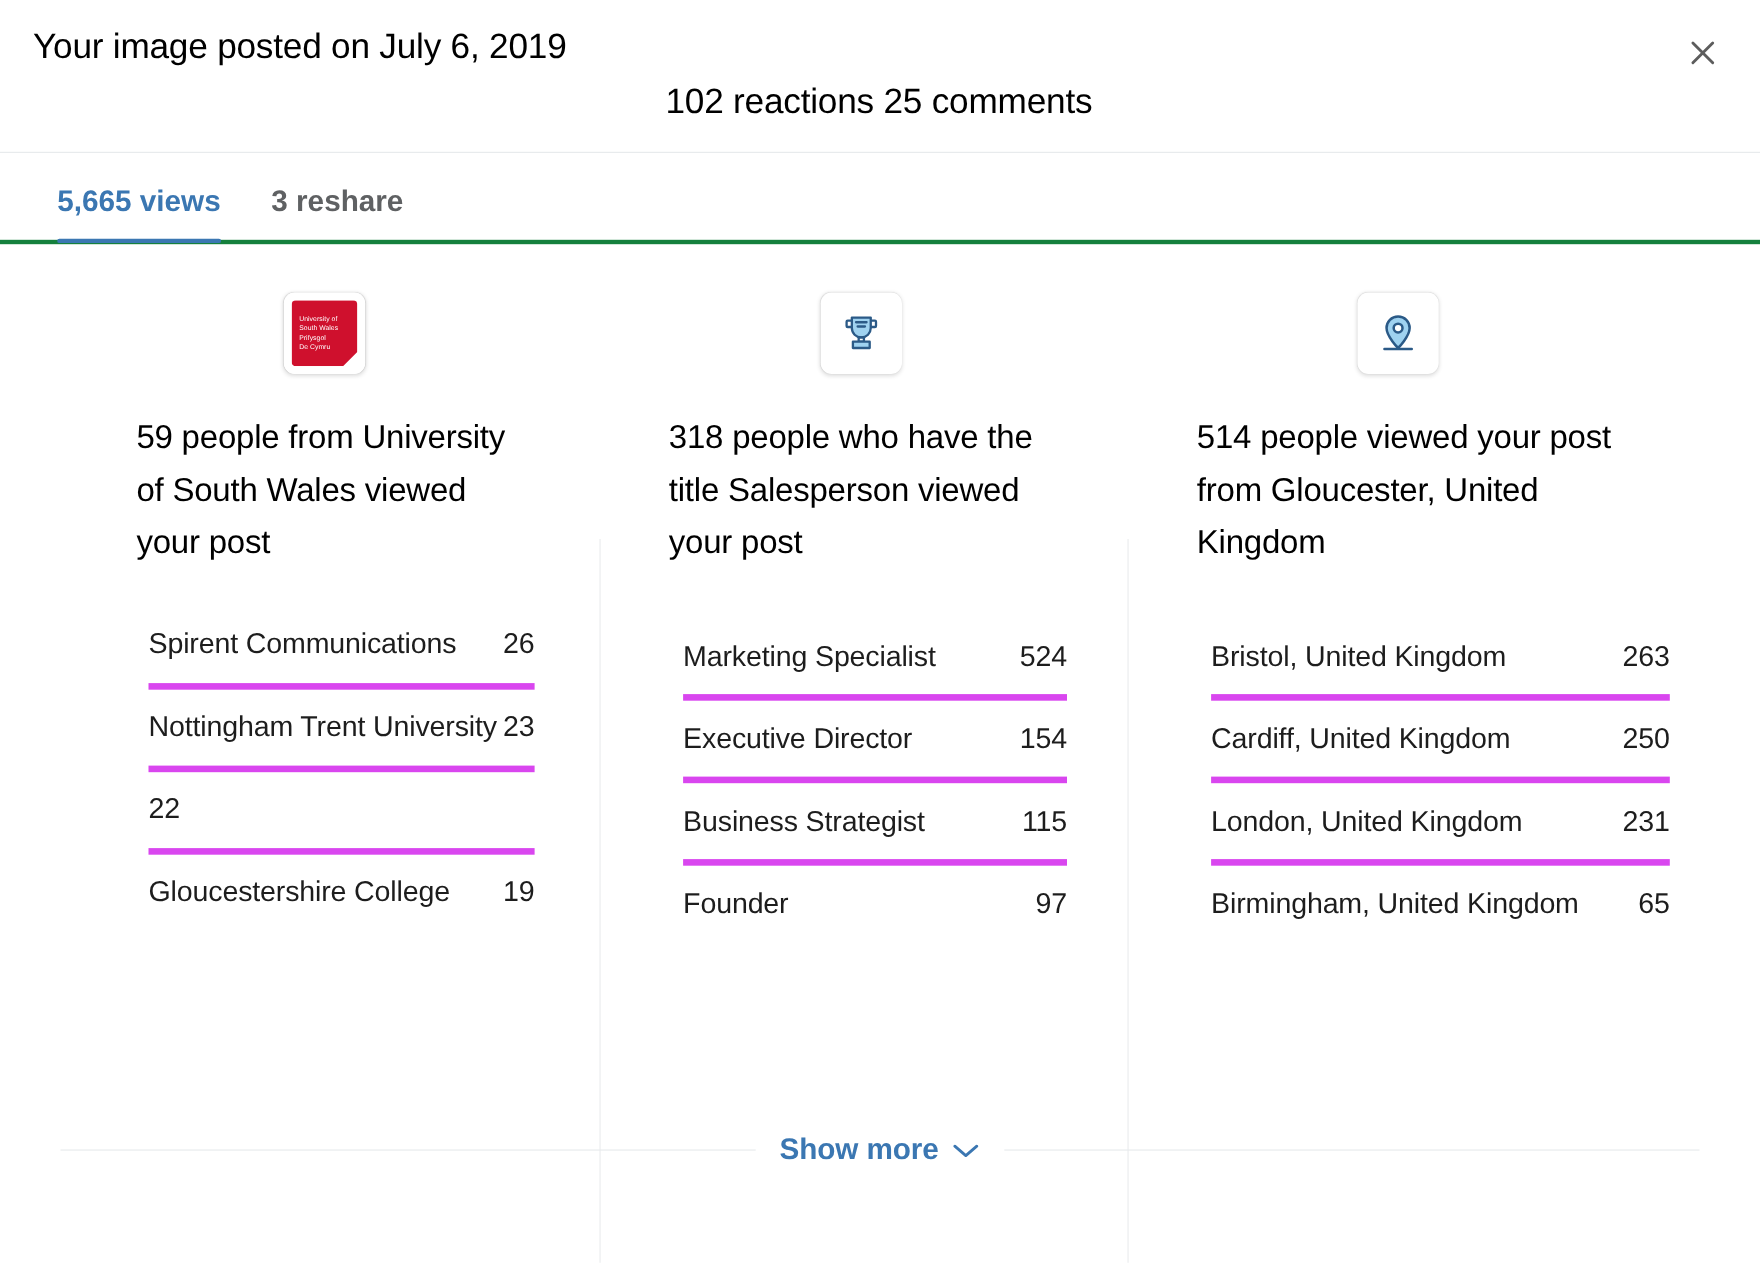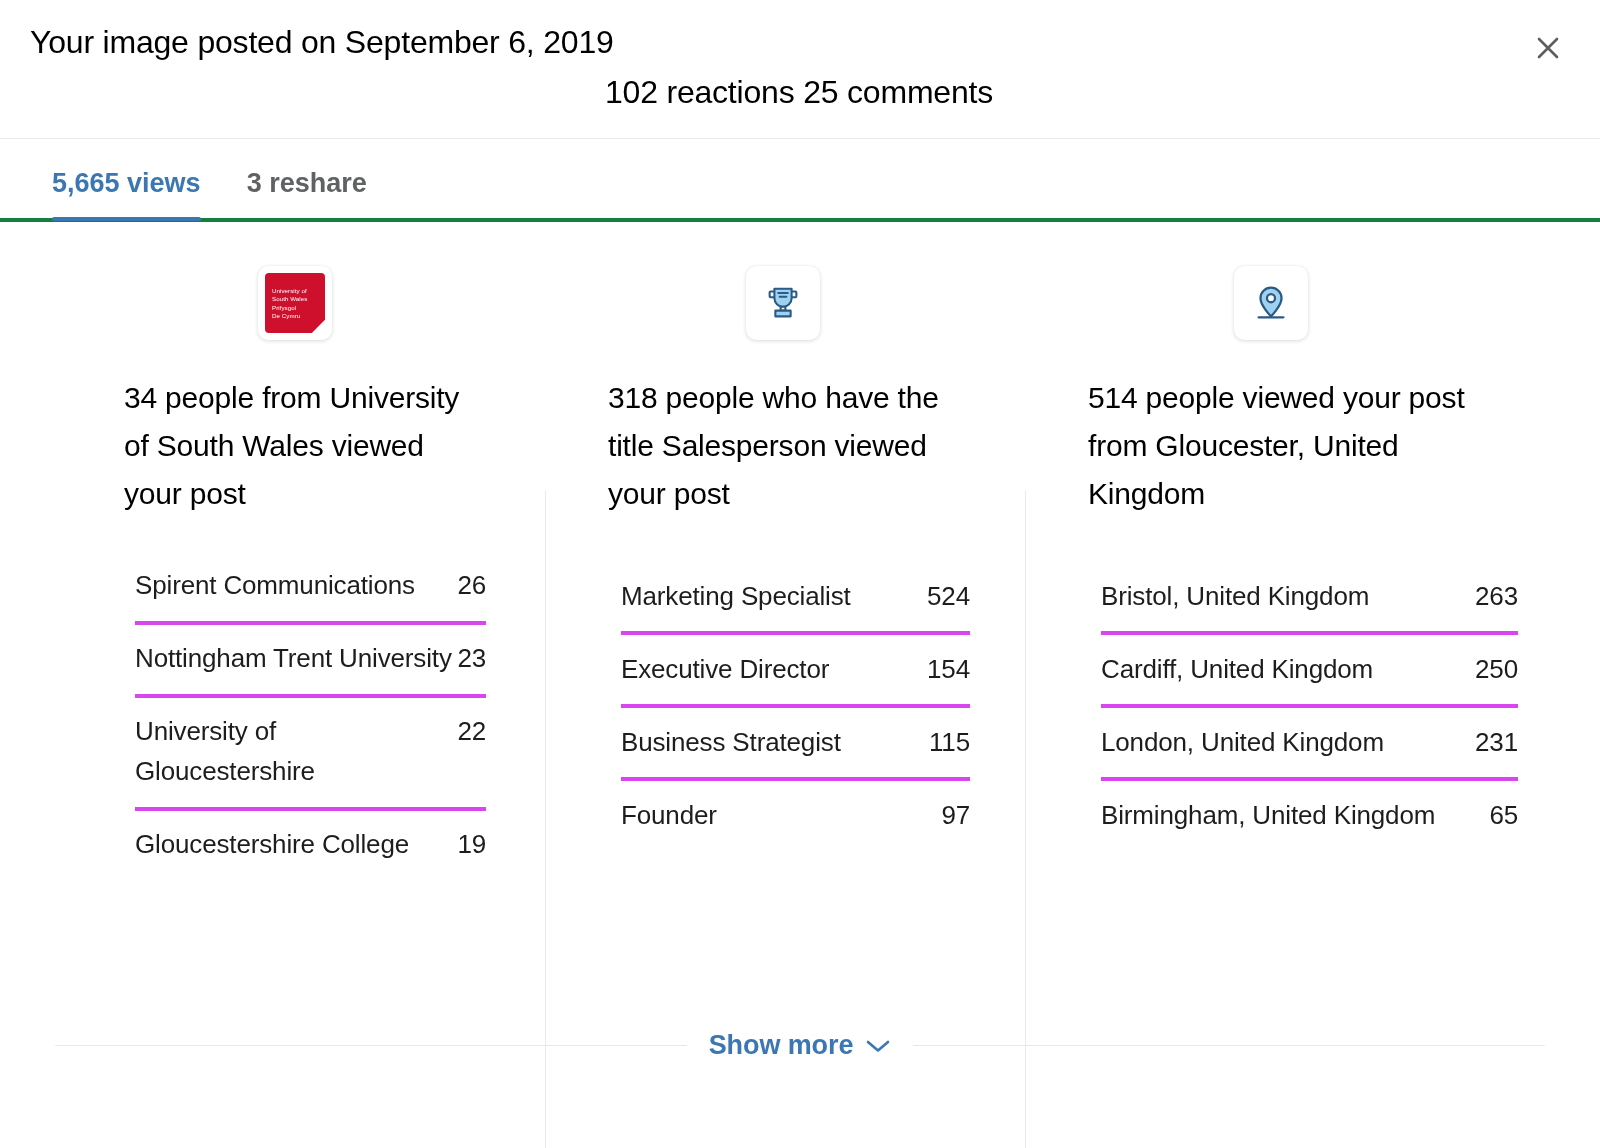--- a/index.html
+++ b/index.html
@@ -207,21 +207,21 @@
     padding: 0;
   }
   .stat-row {
     display: flex;
     align-items: flex-start;
     justify-content: space-between;
     font-size: 26px;
     line-height: 40px;
     color: #1d1d1d;
     padding: 14px 0 15px 0;
-    border-bottom: 4px solid #d946ef;
+    border-bottom: 6px solid #d946ef;
     letter-spacing: -0.15px;
   }
   .stat-row:last-child { border-bottom: none; gap: 12px; }
   .stat-label { flex: 0 1 auto; }
   .stat-value { flex: 0 0 auto; white-space: nowrap; }
 
   .col-1 .stat-list { padding-left: 11px; padding-right: 0; }
   .col-1 .stat-row { padding-top: 13px; padding-bottom: 16px; }
   .col-2 .stat-list { padding-left: 13px; }
   .col-3 .stat-list { padding-left: 13px; }
@@ -265,21 +265,21 @@
     letter-spacing: -0.1px;
   }
   .show-more-btn svg { display: block; }
 </style>
 </head>
 <body>
 
 <div class="modal">
 
   <div class="header">
-    <div class="header-title">Your image posted on September 6, 2019</div>
+    <div class="header-title">Your image posted on July 6, 2019</div>
     <div class="header-sub">102 reactions 25 comments</div>
     <button class="close-btn">
       <span>
         <svg width="30" height="30" viewBox="0 0 30 30" aria-hidden="true">
           <path d="M6 6 L24 24 M24 6 L6 24" stroke="#5d5d5d" stroke-width="2.6" stroke-linecap="round" fill="none"></path>
         </svg>
       </span>
     </button>
   </div>
 
@@ -300,32 +300,31 @@
         <div class="usw-logo">
           <div class="usw-inner"></div>
           <div class="usw-text">
             <div>University of</div>
             <div>South Wales</div>
             <div>Prifysgol</div>
             <div>De Cymru</div>
           </div>
         </div>
       </div>
-      <h2 class="col-heading">34 people from University of South Wales viewed your post</h2>
+      <h2 class="col-heading">59 people from University of South Wales viewed your post</h2>
       <ul class="stat-list">
         <li class="stat-row">
           <span class="stat-label">Spirent Communications</span>
           <span class="stat-value">26</span>
         </li>
         <li class="stat-row">
           <span class="stat-label">Nottingham Trent University</span>
           <span class="stat-value">23</span>
         </li>
         <li class="stat-row">
-          <span class="stat-label">University of Gloucestershire</span>
           <span class="stat-value">22</span>
         </li>
         <li class="stat-row">
           <span class="stat-label">Gloucestershire College</span>
           <span class="stat-value">19</span>
         </li>
       </ul>
     </div>
 
     <div class="col col-2">

